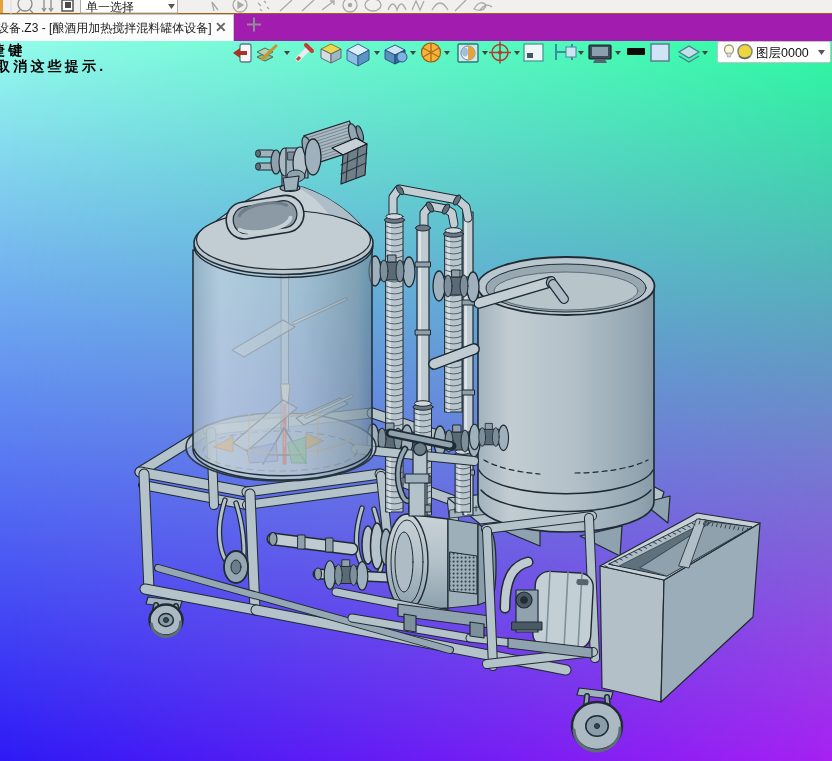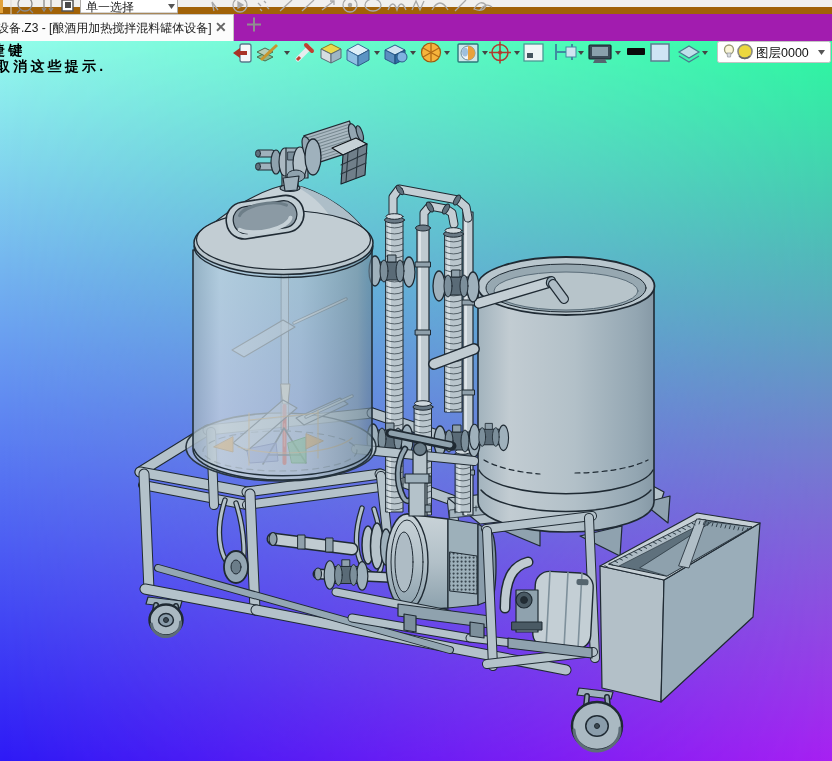--- a/index.html
+++ b/index.html
@@ -1,17 +1,17 @@
 <!DOCTYPE html>
 <html><head>
 <meta charset="utf-8">
 <style>
 html,body{margin:0;padding:0;}
 body{width:832px;height:761px;overflow:hidden;font-family:"Liberation Sans",sans-serif;position:relative;background:#fff;}
-#tb1{position:absolute;left:0;top:0;width:832px;height:14px;background:#f1f0ee;border-bottom:7px solid #a16207;box-sizing:border-box;}
+#tb1{position:absolute;left:0;top:0;width:832px;height:14px;background:#f1f0ee;border-bottom:1px solid #a16207;box-sizing:border-box;}
 #tabbar{position:absolute;left:0;top:14px;width:832px;height:27px;background:#a21caf;}
 #tab{position:absolute;left:-6px;top:0px;width:240px;height:27px;background:#fcfcfc;border:1px solid #c8c6c3;border-bottom:none;box-sizing:border-box;}
 #tabtext{position:absolute;left:2px;top:5px;font-size:12px;color:#1a1a1a;white-space:nowrap;}
 #tabx{position:absolute;left:220px;top:4px;font-size:14px;color:#666;font-weight:bold;}
 
 #vp{position:absolute;left:0;top:41px;width:832px;height:720px;}
 .vtext{position:absolute;color:#000;font-size:14px;font-weight:bold;white-space:nowrap;letter-spacing:3.2px;}
 </style>
 </head>
 <body>

